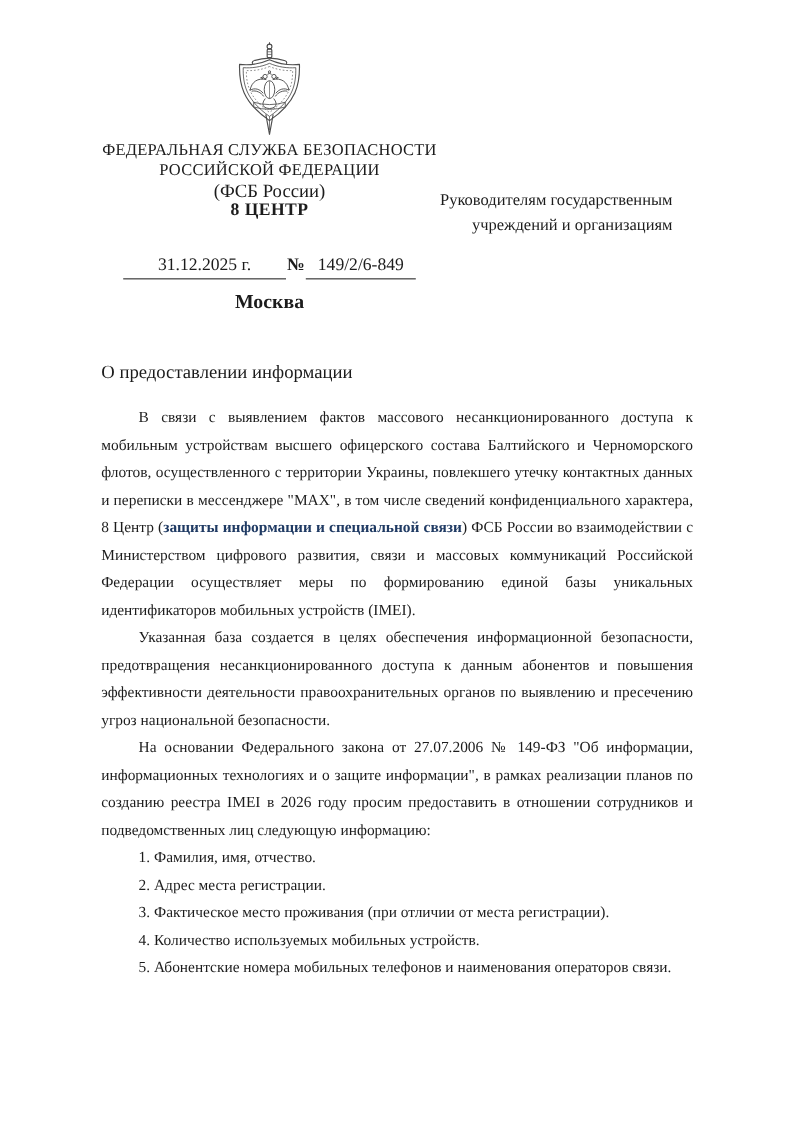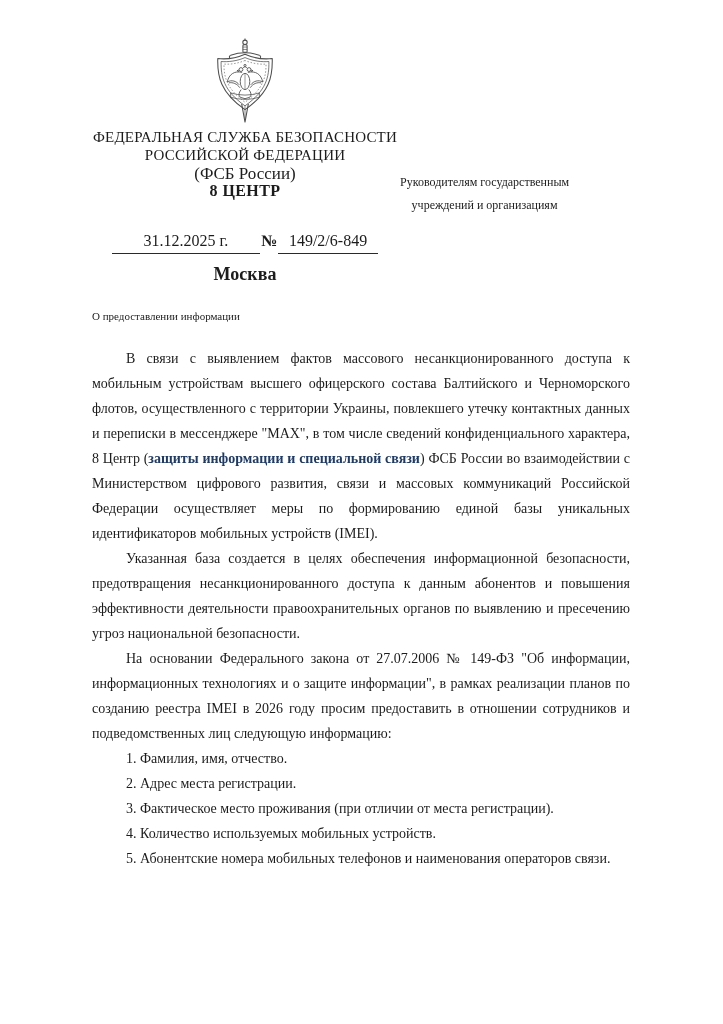--- a/index.html
+++ b/index.html
@@ -69,28 +69,28 @@
     padding:0 1px 3px 1px;
   }
   .city{
     margin-top:10px;
     font-size:18px;
     font-weight:bold;
   }
   .lh-right{
     position:absolute;
     left:308px; top:133px;
-    font-size:12px;
+    font-size:15px;
     line-height:23px;
-    text-align:center;
+    text-align:right;
   }
   
   .subject{
-    margin-top:24px;
-    font-size:11px;
+    margin-top:46px;
+    font-size:17px;
     line-height:25px;
     margin-bottom:17px;
     font-family:Liberation Serif, serif;
   }
   .body-p{
     font-size:14px;
     line-height:25px;
     text-align:justify;
     text-indent:34px;
   }

